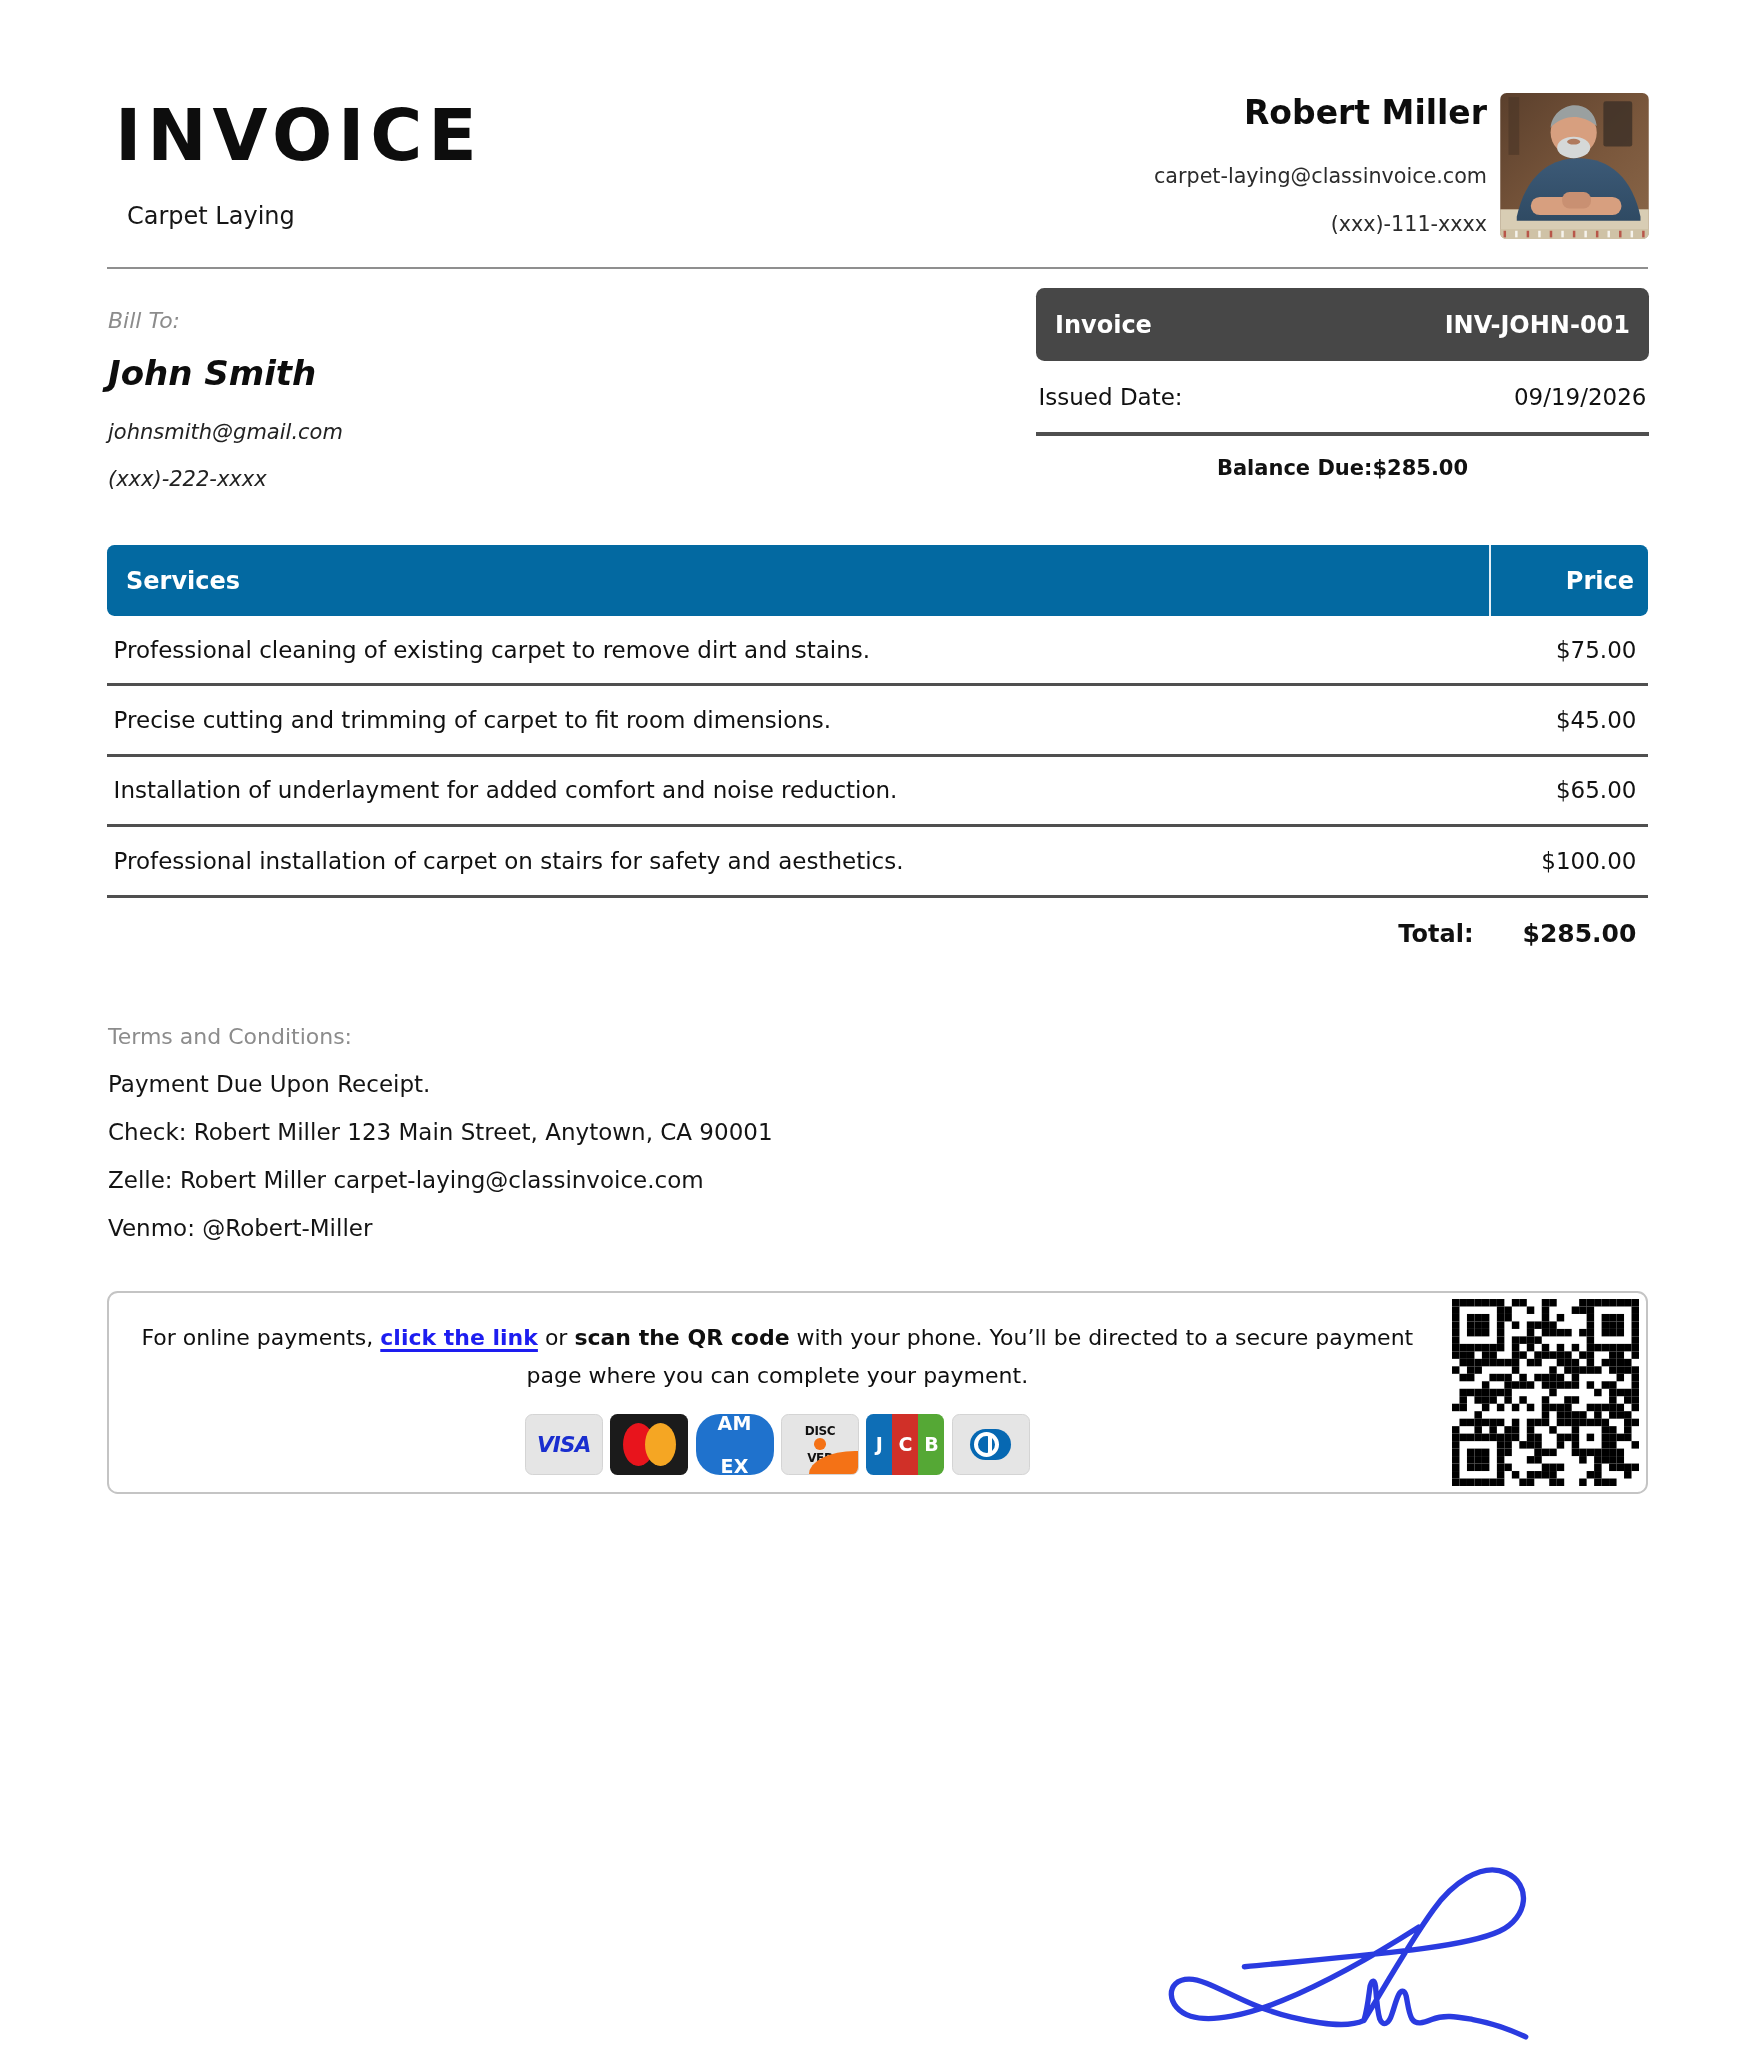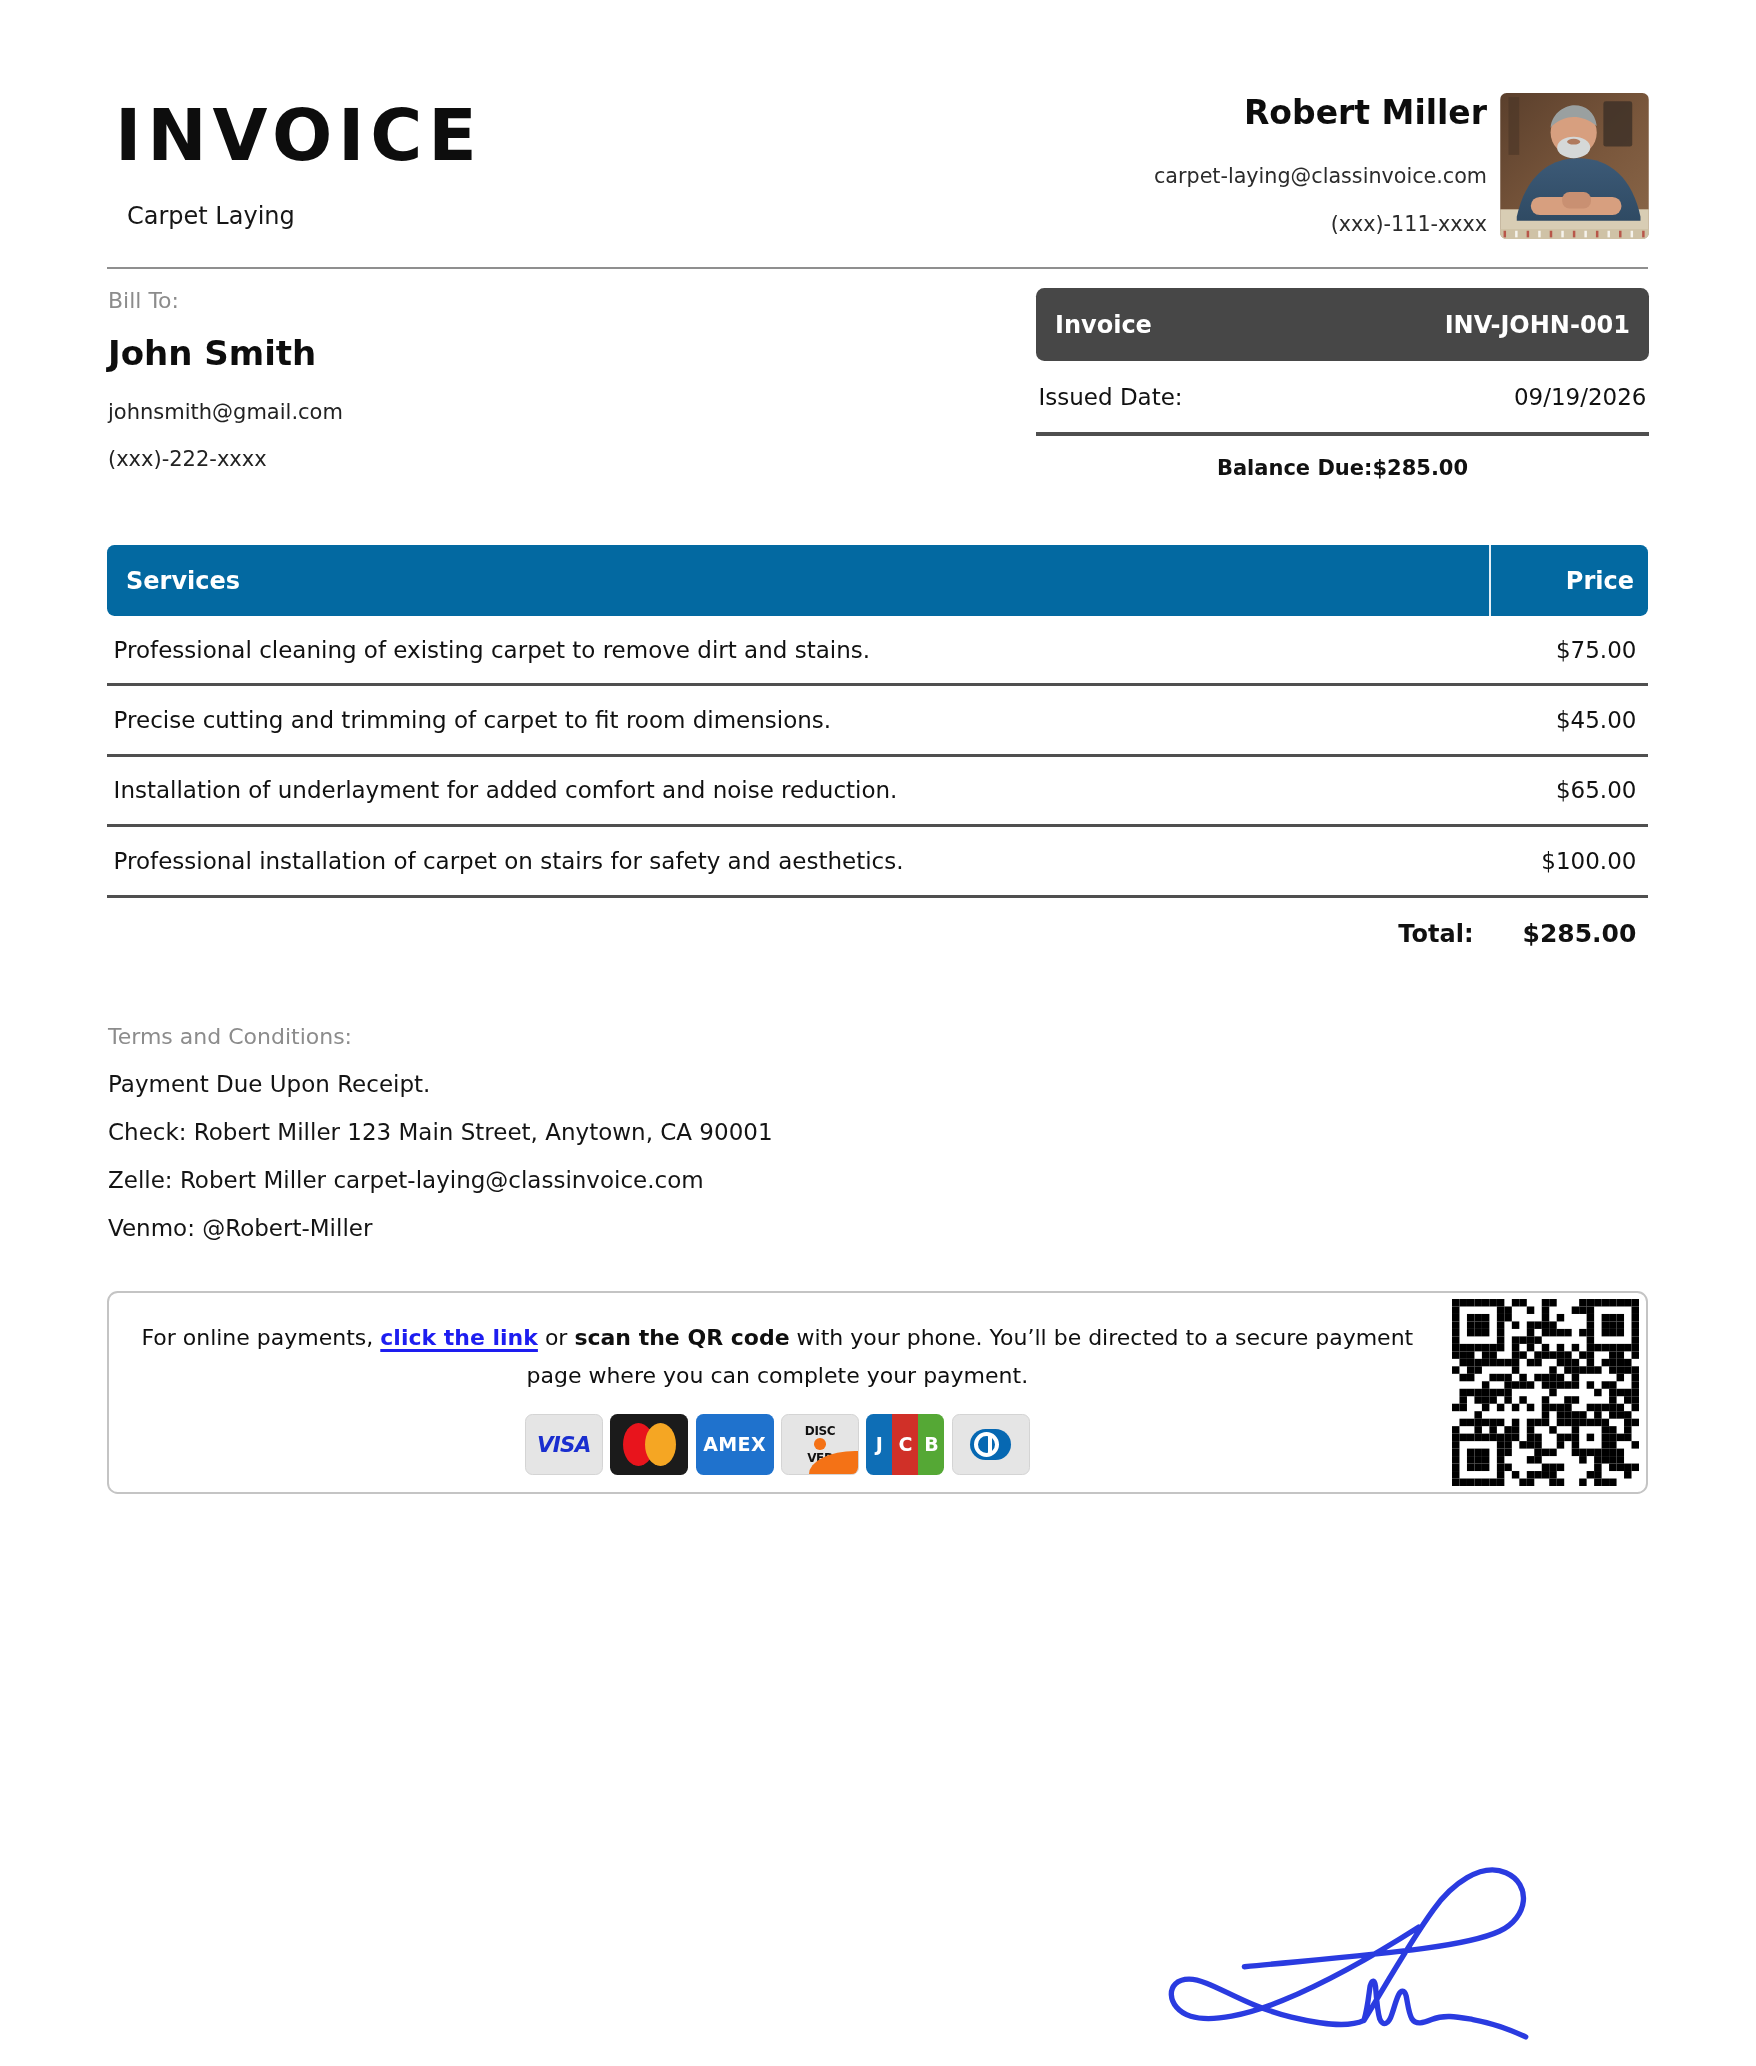--- a/index.html
+++ b/index.html
@@ -11,21 +11,21 @@
   
   .doc-title { position:absolute; left:115px; top:94px; font-size:71px; font-weight:bold; letter-spacing:5.8px; color:#0d0d0d; }
   .doc-subtitle { position:absolute; left:127px; top:202px; font-size:24px; color:#161616; }
   .owner-block { position:absolute; right:269px; top:93px; text-align:right; }
   .owner-name { font-size:33px; font-weight:bold; color:#0d0d0d; }
   .owner-email { margin-top:32px; font-size:20.7px; color:#2b2b2b; }
   .owner-phone { margin-top:24px; font-size:20.7px; color:#2b2b2b; }
   .owner-photo { position:absolute; left:1500px; top:93px; width:149px; height:146px; border-radius:6.6px; overflow:hidden; }
   .top-divider { position:absolute; left:107px; top:267px; width:1541px; height:2.1px; background:#8f8f8f; }
   
-  .billto { position:absolute; left:108px; top:288px; }
+  .billto { position:absolute; left:108px; top:308px;font-style:italic; }
   .muted-label { font-size:22px; color:#8c8c8c; }
   .billto-name { margin-top:20px; font-size:34px; font-weight:bold; color:#0d0d0d; }
   .billto-email { margin-top:27px; font-size:21px; color:#222; }
   .billto-phone { margin-top:23px; font-size:21px; color:#222; }
   
   .meta-box { position:absolute; left:1036px; top:288px; width:613px; }
   .meta-head { height:73px; background:#474747; border-radius:8.3px; display:flex; align-items:center; justify-content:space-between; padding:0 19px; }
   .meta-head span { color:#ffffff; font-size:24px; font-weight:bold; }
   .meta-row { display:flex; align-items:baseline; justify-content:space-between; margin-top:23px; padding:0 2.5px; font-size:23px; }
   .meta-div { margin-top:22px; height:3.7px; background:#4f4f4f; }
@@ -52,21 +52,21 @@
   .pay-link { color:#1d1df0; font-weight:bold; text-decoration:underline; text-decoration-thickness:2.5px; text-underline-offset:4.1px; }
   .pay-bold { font-weight:bold; }
   .cards { margin-top:19px; display:flex; justify-content:center; gap:7.4px; }
   .card { width:78px; height:61px; border-radius:7.4px; overflow:hidden; position:relative; flex:0 0 auto; }
   .card.white { background:#e5e5e5; border:1.7px solid #d4d4d4; }
   .card-visa { display:flex; align-items:center; justify-content:center; }
   .visa-word { font-size:21.5px; font-weight:bold; font-style:italic; color:#1a2ecf; letter-spacing:-0.8px; }
   .card-mc { background:#1b1b1b; }
   .mc-red { position:absolute; left:12.4px; top:9px; width:31px; height:43px; border-radius:50%; background:#e8141c; }
   .mc-org { position:absolute; left:35px; top:9px; width:31px; height:43px; border-radius:50%; background:#f5a623; }
-  .card-amex { background:#1f72cd; display:flex; align-items:center; justify-content:center; }
+  .card-amex { background:#1f72cd; display:flex; flex-direction:column; align-items:center; justify-content:space-between;border-radius:24px; }
   .amex-line { color:#fff; font-weight:bold; font-size:19px; line-height:0.95; letter-spacing:0.4px; }
   .card-disc { display:flex; align-items:center; justify-content:center; gap:0.8px;flex-direction:column; }
   .disc-word { font-size:12px; font-weight:bold; color:#111; letter-spacing:-0.4px; }
   .disc-dot { width:11.6px; height:11.6px; border-radius:50%; background:#f47216; }
   .disc-swoosh { position:absolute; right:-0.8px; bottom:-0.8px; width:50px; height:23px; background:#f47216; border-top-left-radius:50px 25px; }
   .card-jcb { display:flex; }
   .jcb-stripe { flex:1; display:flex; align-items:center; justify-content:center; color:#fff; font-weight:bold; font-size:19px; }
   .jcb-b1 { background:#0e6eb6; } .jcb-b2 { background:#d03028; } .jcb-b3 { background:#55a835; }
   .card-diners { display:flex; align-items:center; justify-content:center; }
   .diners-pill { position:relative; width:41px; height:31px; background:#0668b2; border-radius:15.7px; }

